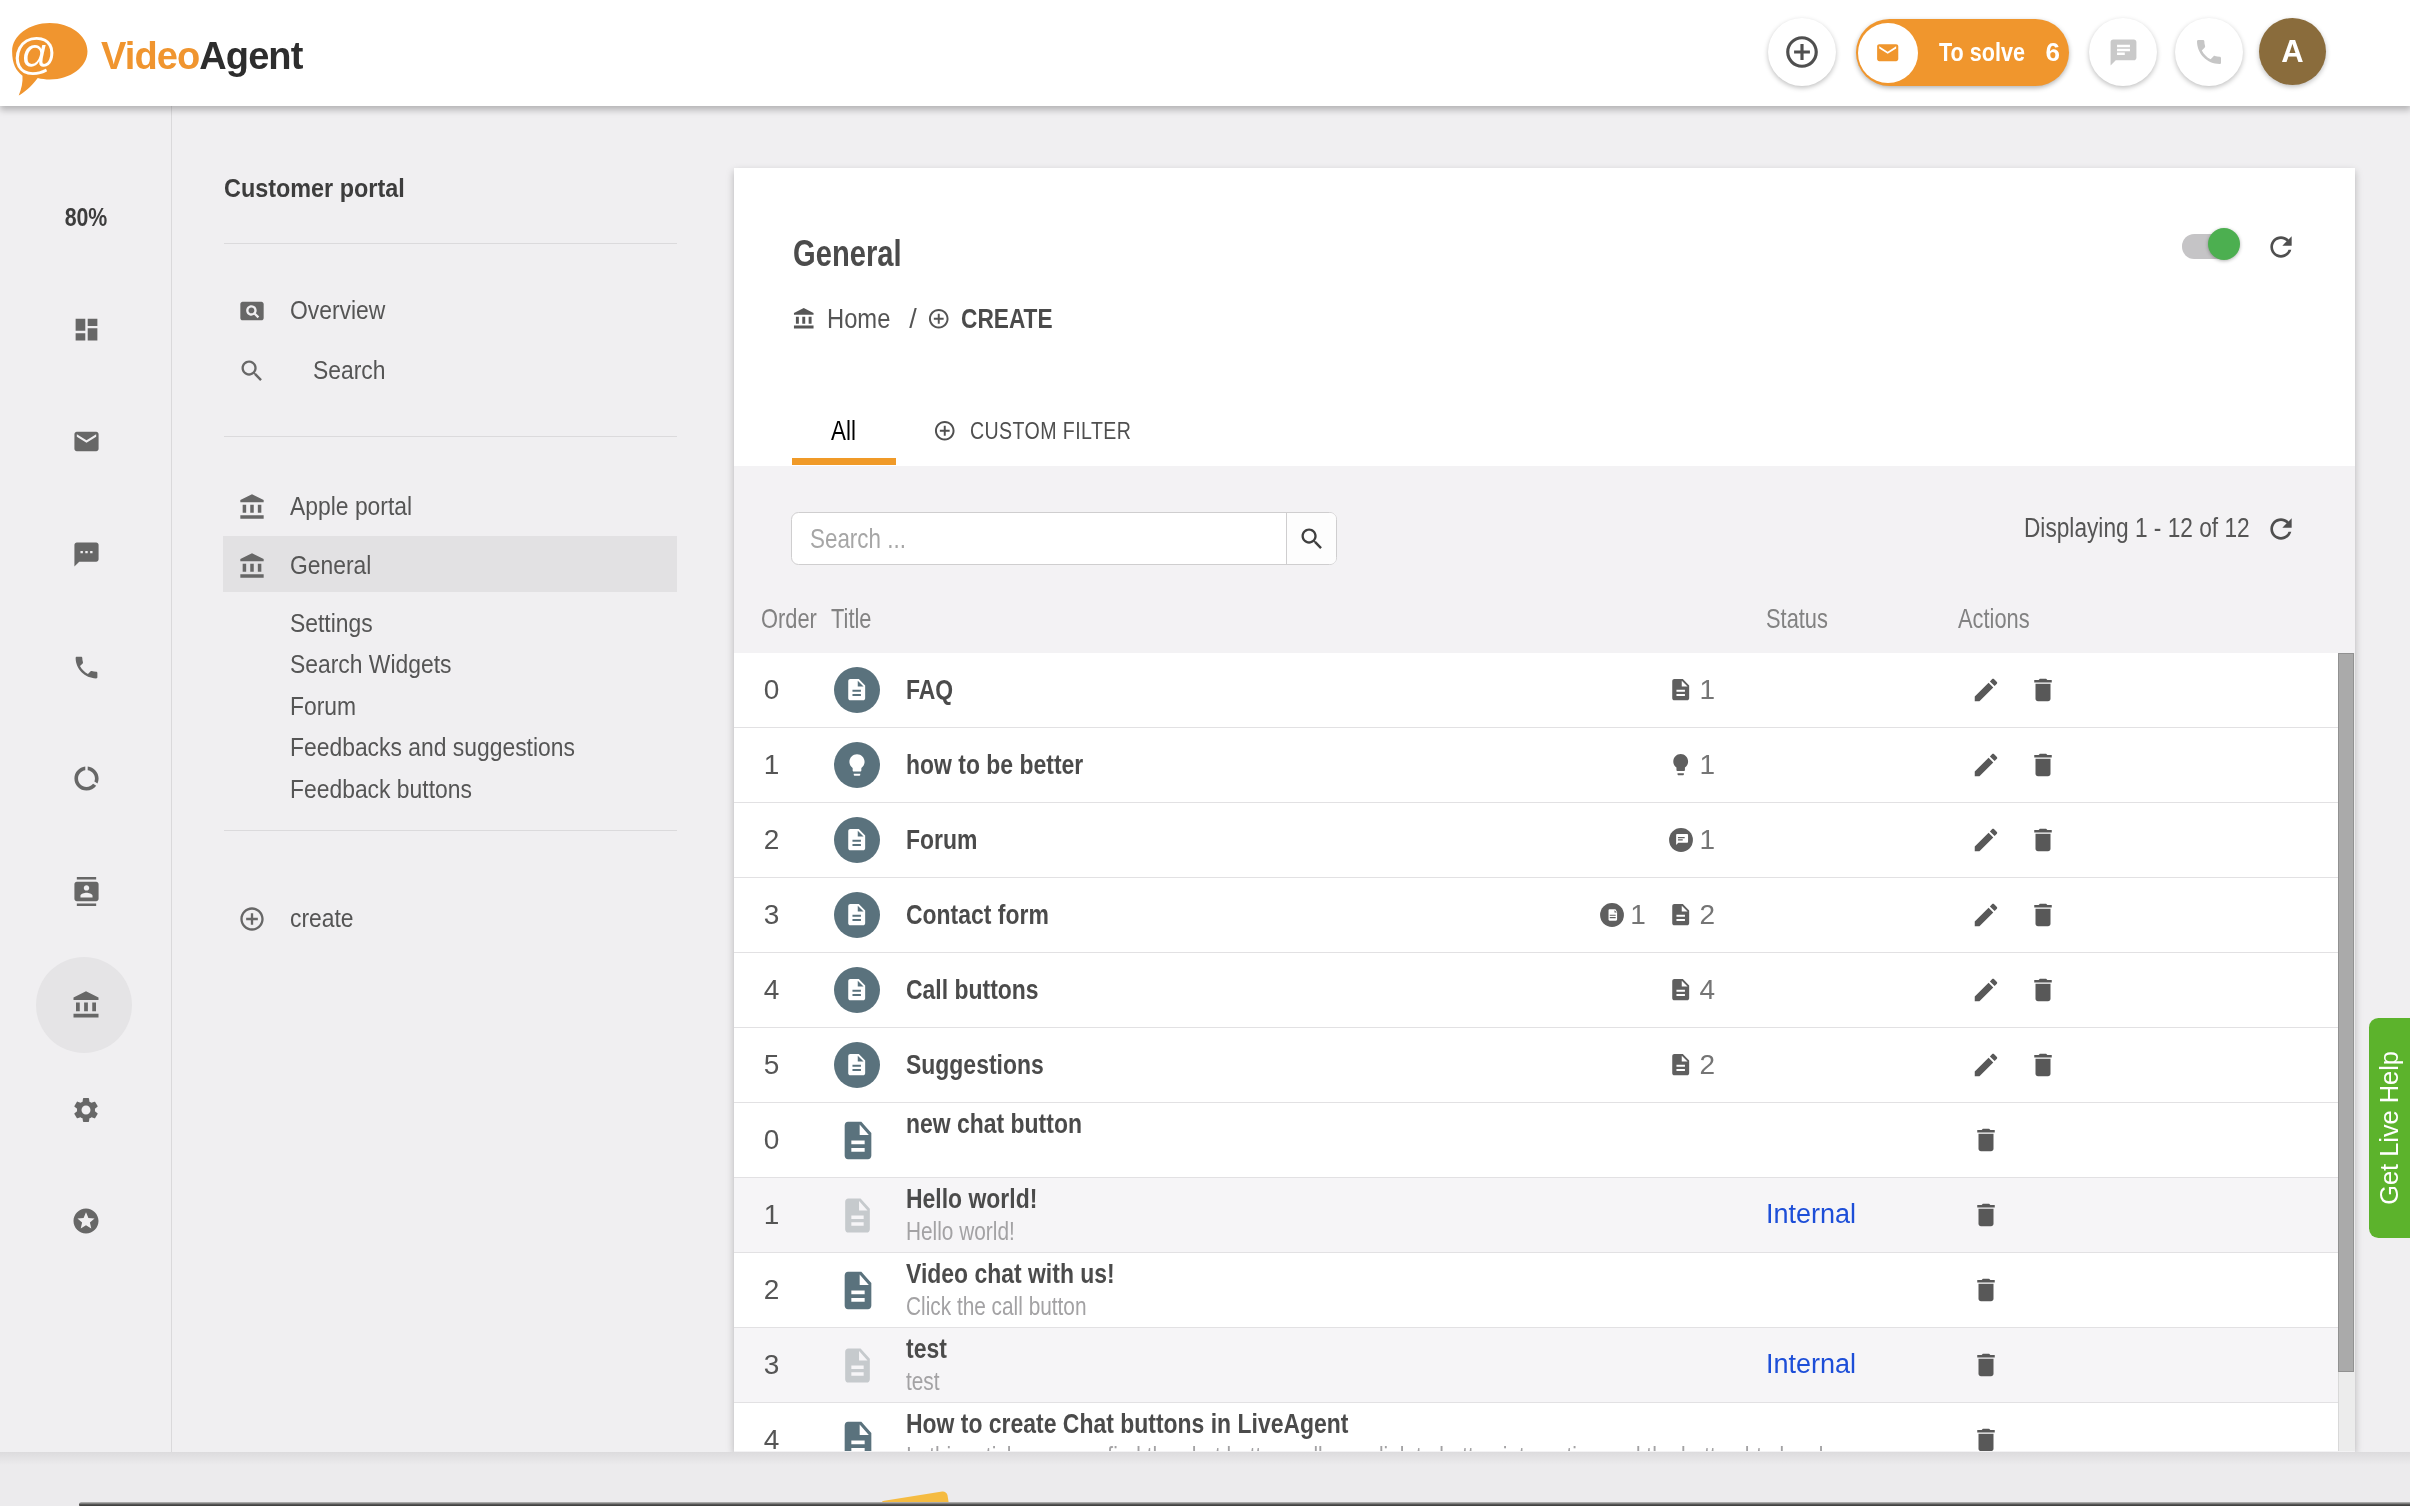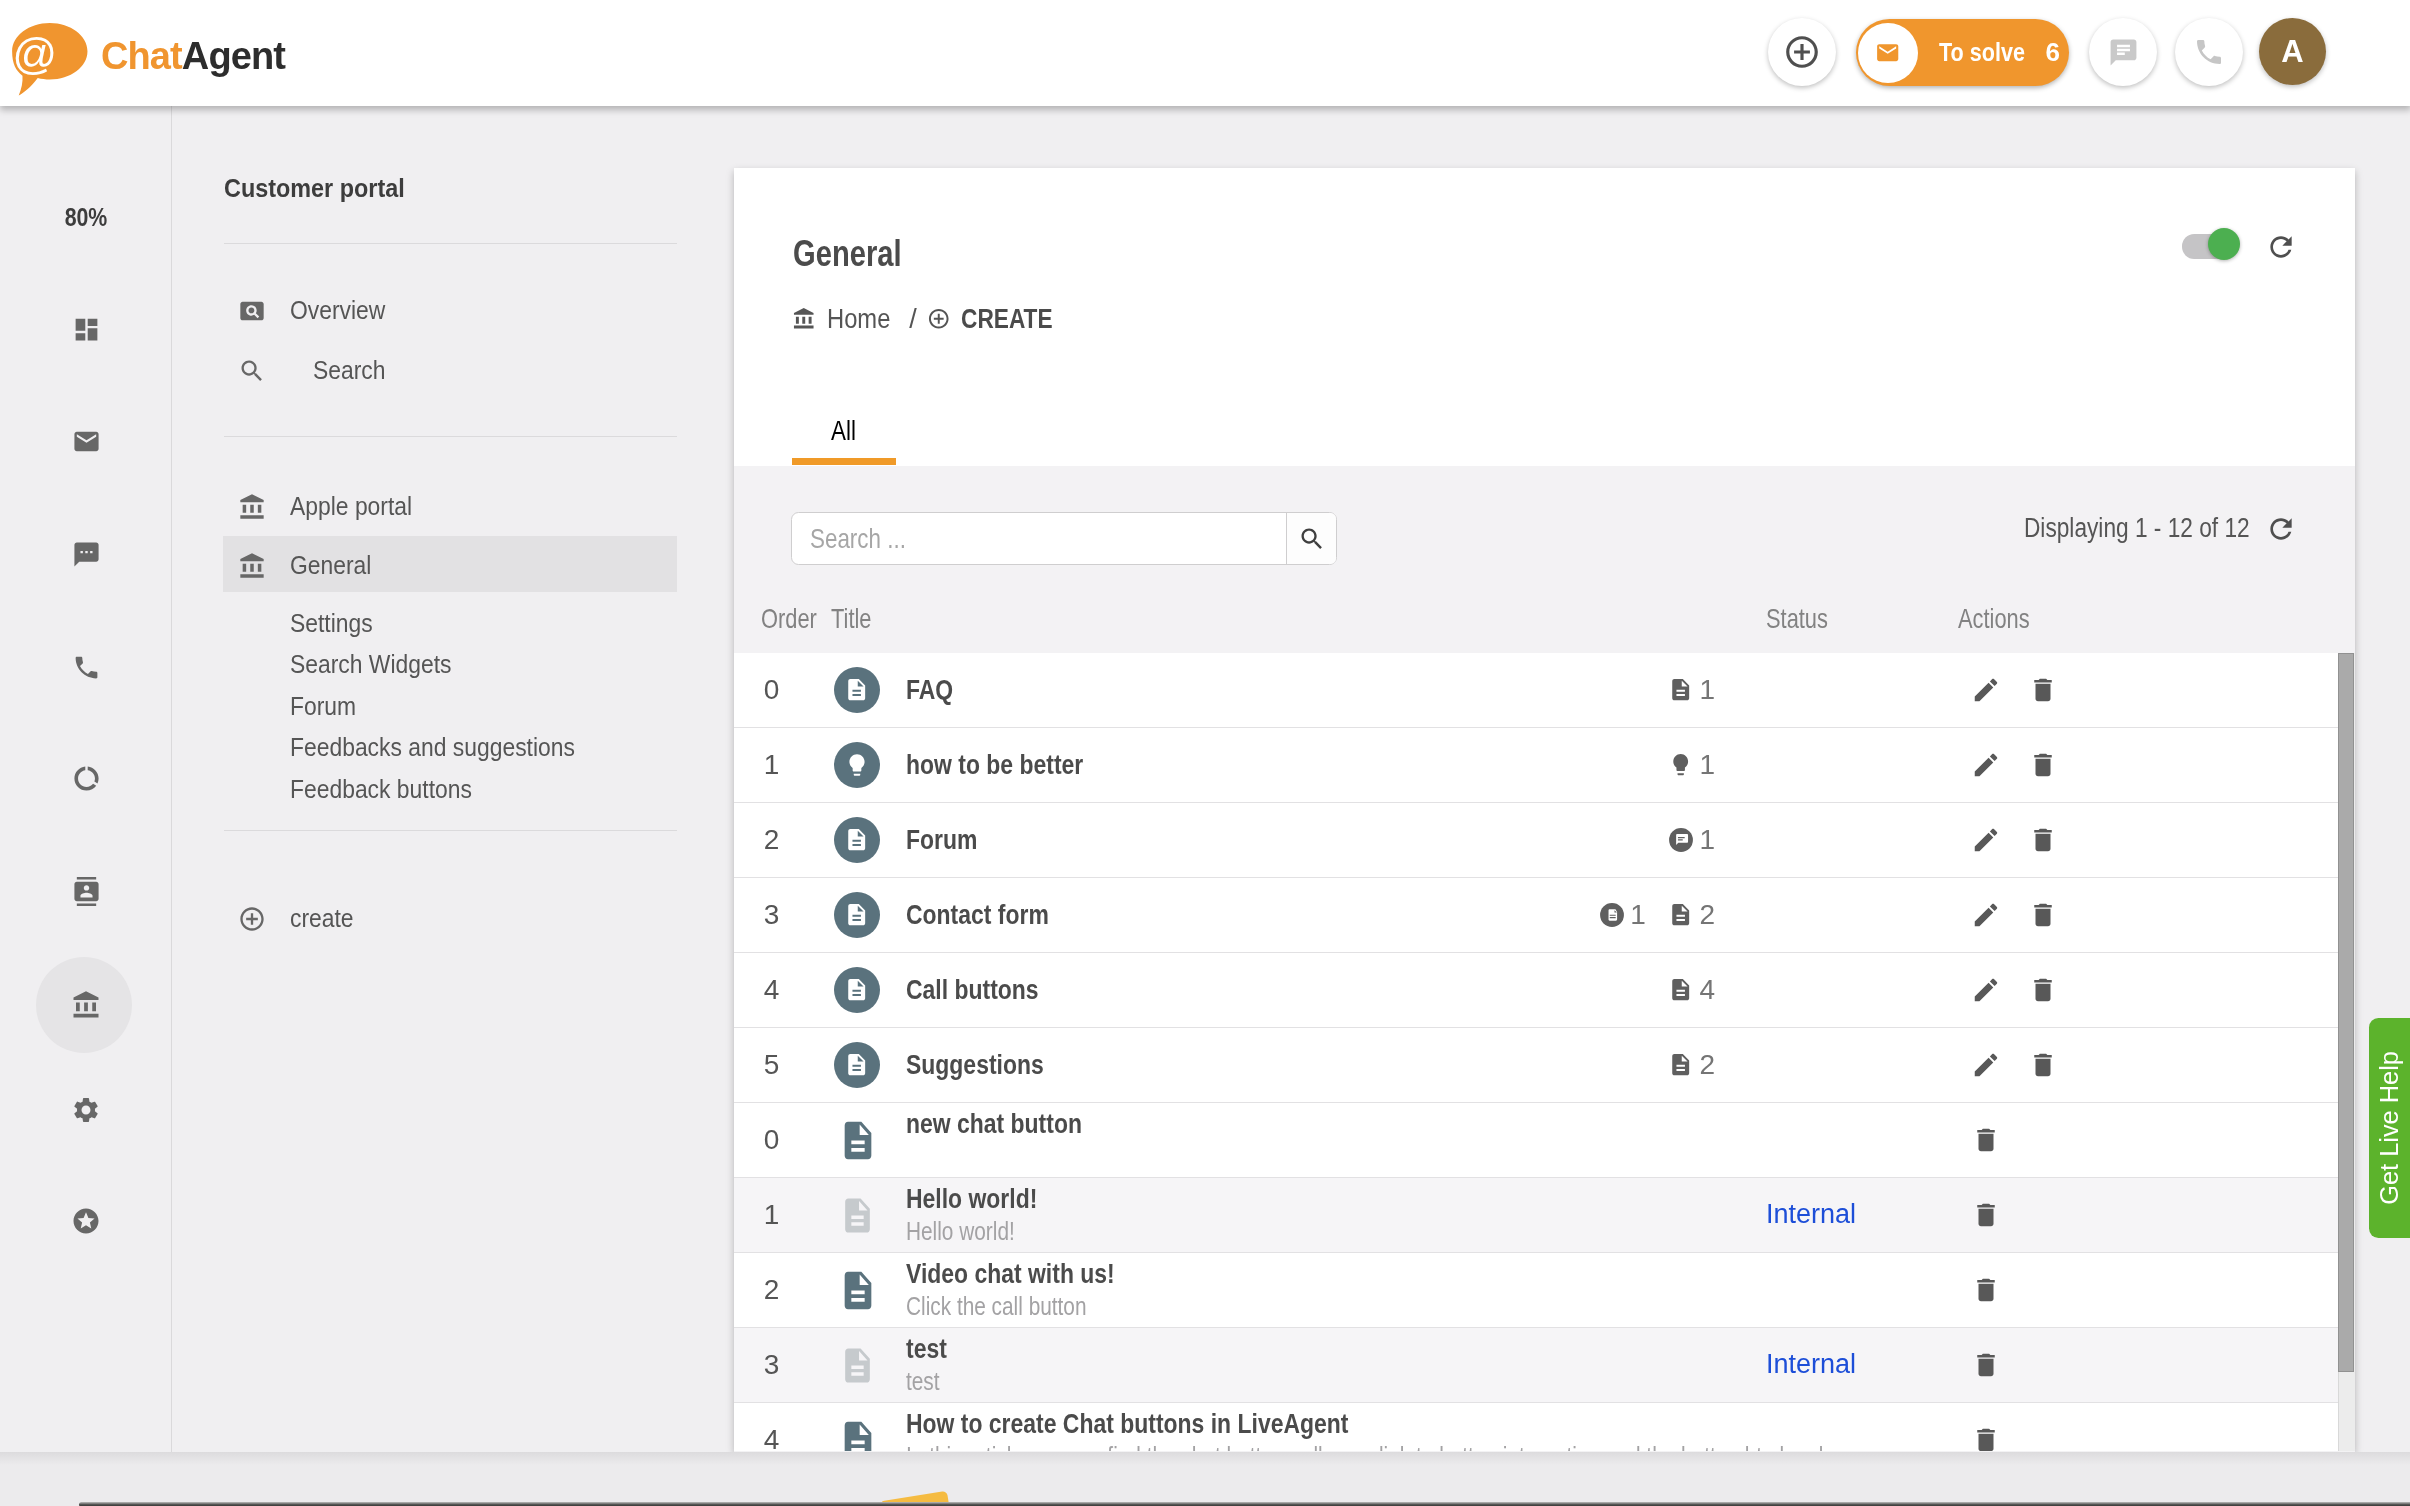--- a/index.html
+++ b/index.html
@@ -99,21 +99,21 @@
   border-radius:4.7px; transform:rotate(-9deg); }
 </style>
 </head>
 <body>
 
 <div id="header">
   <svg id="logo" width="85" height="81" viewBox="0 0 90 86">
     <path d="M40 0 C62 0 80 13.4 80 30 C80 46.6 62 60 40 60 C35.5 60 31.2 59.4 27.2 58.4 C20 68 12 74.5 7 77 C10 70 11.5 62.5 11 56 C4.2 50.6 0 43.7 0 30 C0 13.4 18 0 40 0 Z" fill="#f0952f"></path>
     <text x="24" y="32" font-size="47" font-weight="400" fill="#ffffff" text-anchor="middle" dominant-baseline="central" font-family="Liberation Sans, sans-serif">@</text>
   </svg>
-  <div id="logotext"><span class="liv">Chat</span>Agent</div>
+  <div id="logotext"><span class="liv">Video</span>Agent</div>
   <div class="hcirc" style="left:1768px;">
     <svg width="38" height="38" viewBox="0 0 24 24" fill="#4f4f4f">
         <path d="M13 7h-2v4H7v2h4v4h2v-4h4v-2h-4V7zm-1-5C6.48 2 2 6.48 2 12s4.48 10 10 10 10-4.48 10-10S17.52 2 12 2zm0 18c-4.41 0-8-3.59-8-8s3.59-8 8-8 8 3.59 8 8-3.59 8-8 8z"></path>
       </svg>
   </div>
   <div id="tosolve">
     <div class="mailcirc">
       <svg width="25.4" height="25.4" viewBox="0 0 24 24" fill="#f0962d">
           <path d="M20 4H4c-1.1 0-1.99.9-1.99 2L2 18c0 1.1.9 2 2 2h16c1.1 0 2-.9 2-2V6c0-1.1-.9-2-2-2zm0 4l-8 5-8-5V6l8 5 8-5v2z"></path>
         </svg>
@@ -254,20 +254,28 @@
     <svg width="23.5" height="23.5" viewBox="0 0 24 24" fill="#555">
         <path d="M13 7h-2v4H7v2h4v4h2v-4h4v-2h-4V7zm-1-5C6.48 2 2 6.48 2 12s4.48 10 10 10 10-4.48 10-10S17.52 2 12 2zm0 18c-4.41 0-8-3.59-8-8s3.59-8 8-8 8 3.59 8 8-3.59 8-8 8z"></path>
       </svg>
     <b>CREATE</b>
   </div>
   <div id="tabs">
     <div id="tab-all">
         <span style="transform:scaleX(0.8);display:inline-block;">All</span>
         <span class="ul"></span>
       </div>
+    <div id="tab-cf">
+        <span class="ic">
+          <svg width="23.5" height="23.5" viewBox="0 0 24 24" fill="#4f4f4f">
+            <path d="M13 7h-2v4H7v2h4v4h2v-4h4v-2h-4V7zm-1-5C6.48 2 2 6.48 2 12s4.48 10 10 10 10-4.48 10-10S17.52 2 12 2zm0 18c-4.41 0-8-3.59-8-8s3.59-8 8-8 8 3.59 8 8-3.59 8-8 8z"></path>
+          </svg>
+        </span>
+        <span class="sx80l">CUSTOM FILTER</span>
+      </div>
   </div>
   <div id="cardbody">
     <div id="searchbox">
       <div class="ph">
           <span>Search ...</span>
         </div>
       <div class="btn">
           <svg width="28" height="28" viewBox="0 0 24 24" fill="#3f3f3f">
             <path d="M15.5 14h-.79l-.28-.27C15.41 12.59 16 11.11 16 9.5 16 5.91 13.09 3 9.5 3S3 5.91 3 9.5 5.91 16 9.5 16c1.61 0 3.09-.59 4.23-1.57l.27.28v.79l5 4.99L20.49 19l-4.99-5zm-6 0C7.01 14 5 11.99 5 9.5S7.01 5 9.5 5 14 7.01 14 9.5 11.99 14 9.5 14z"></path>
           </svg>

